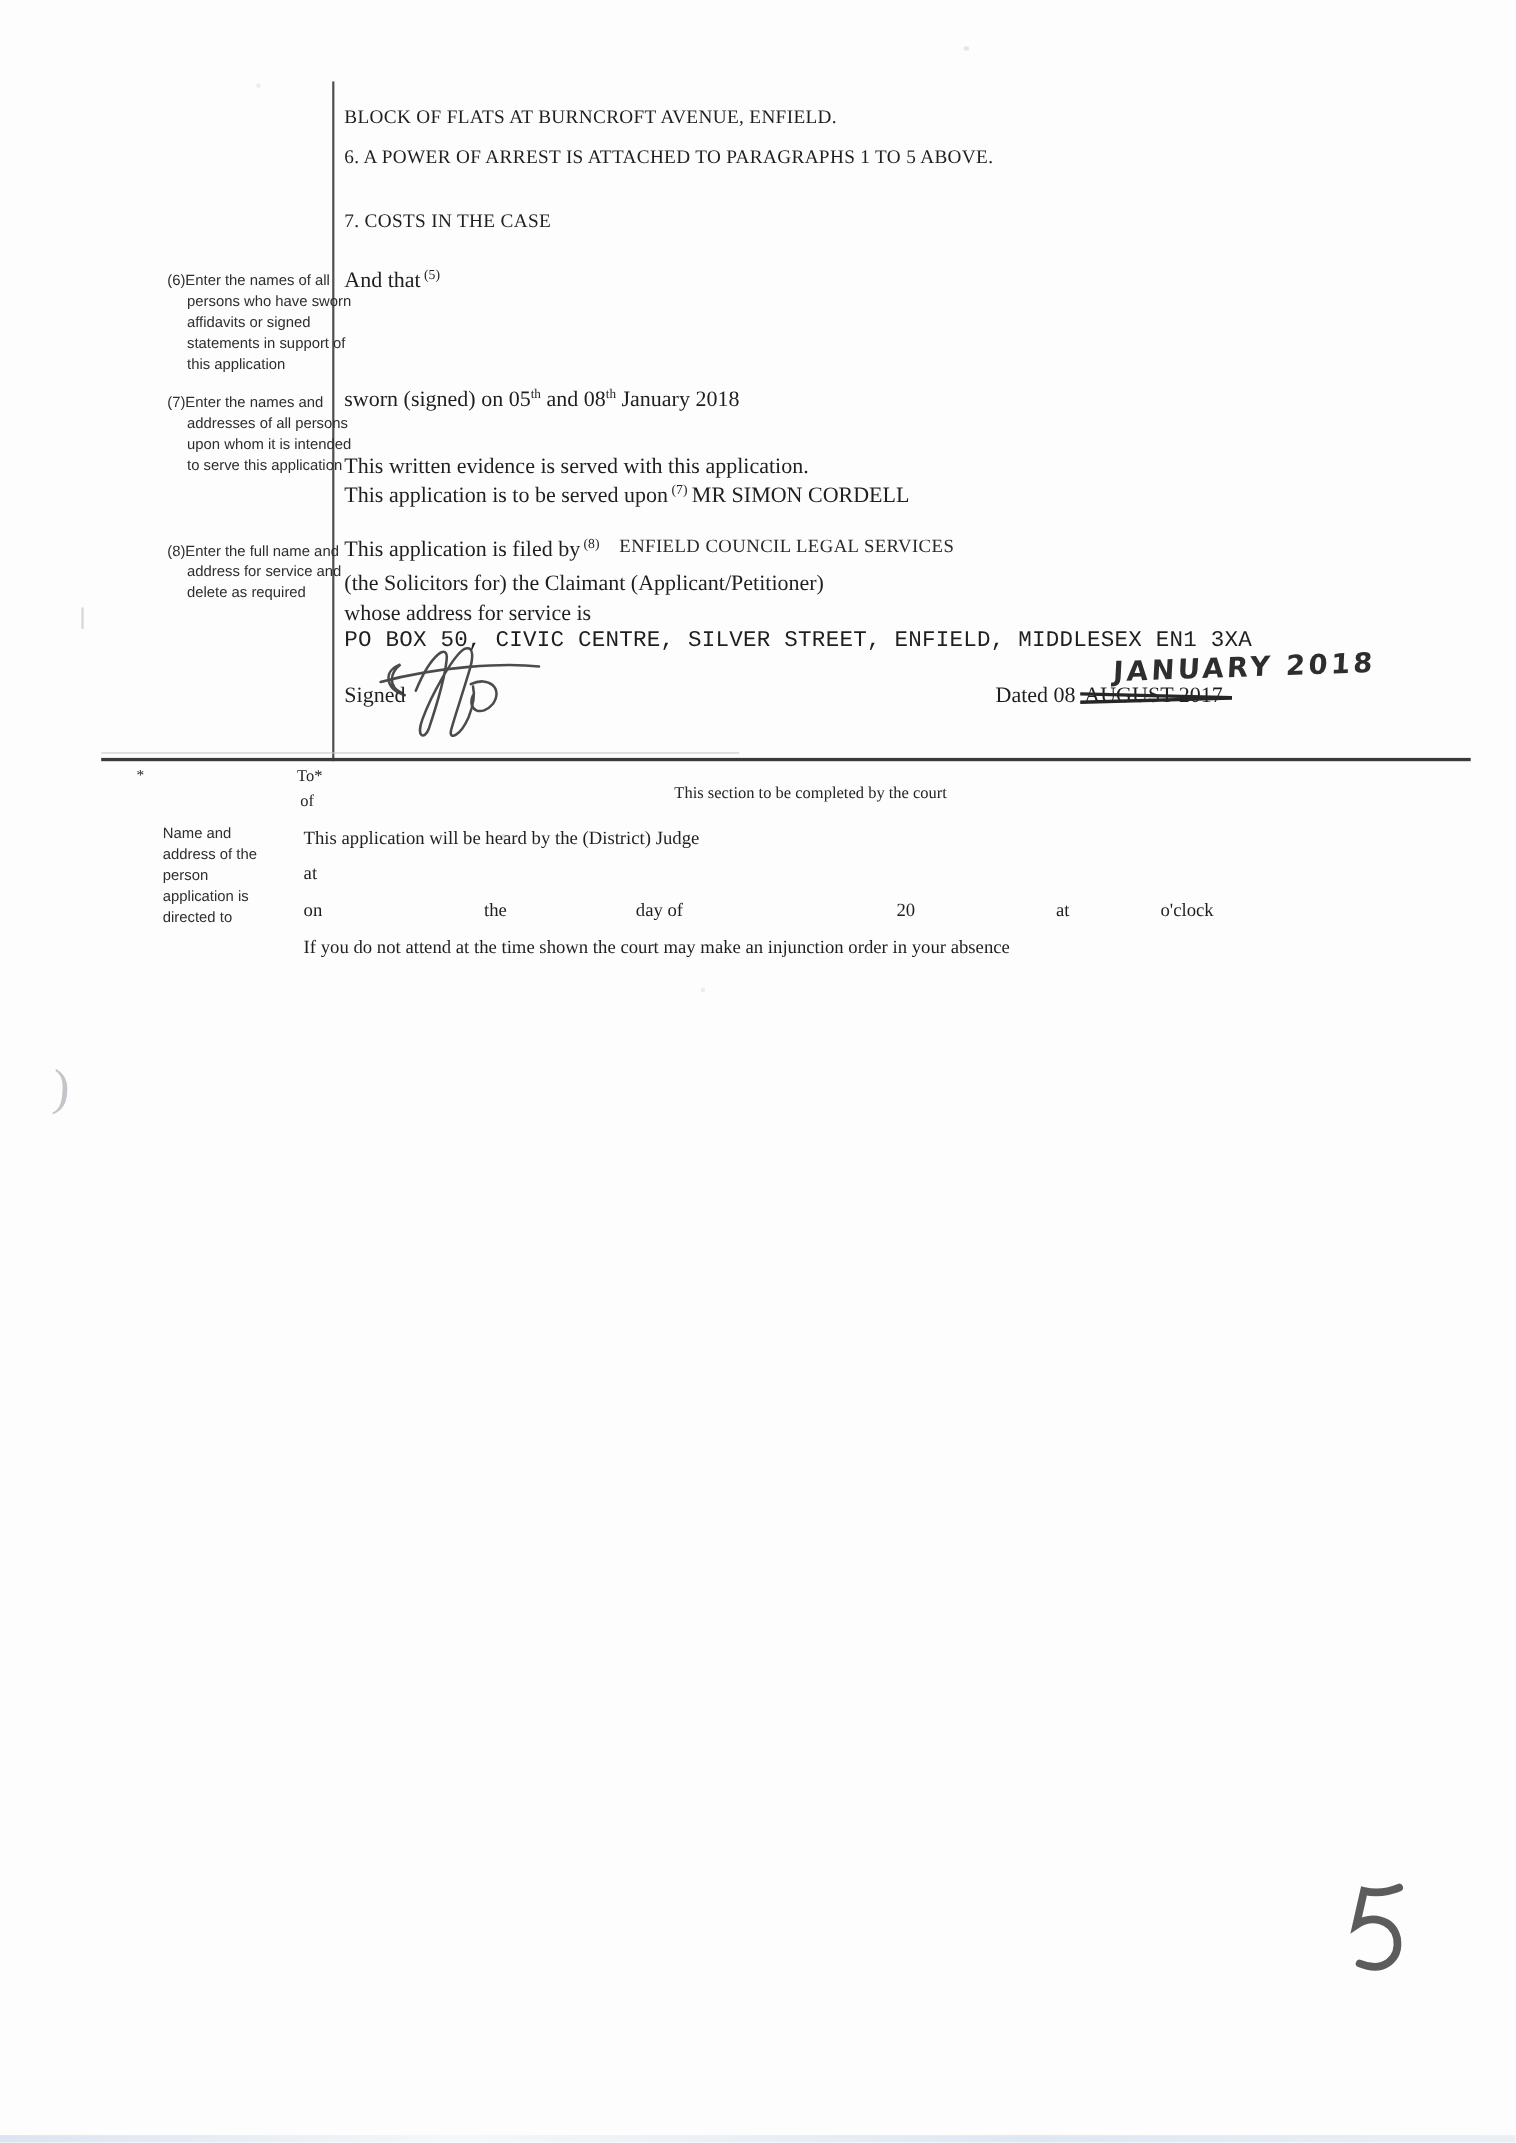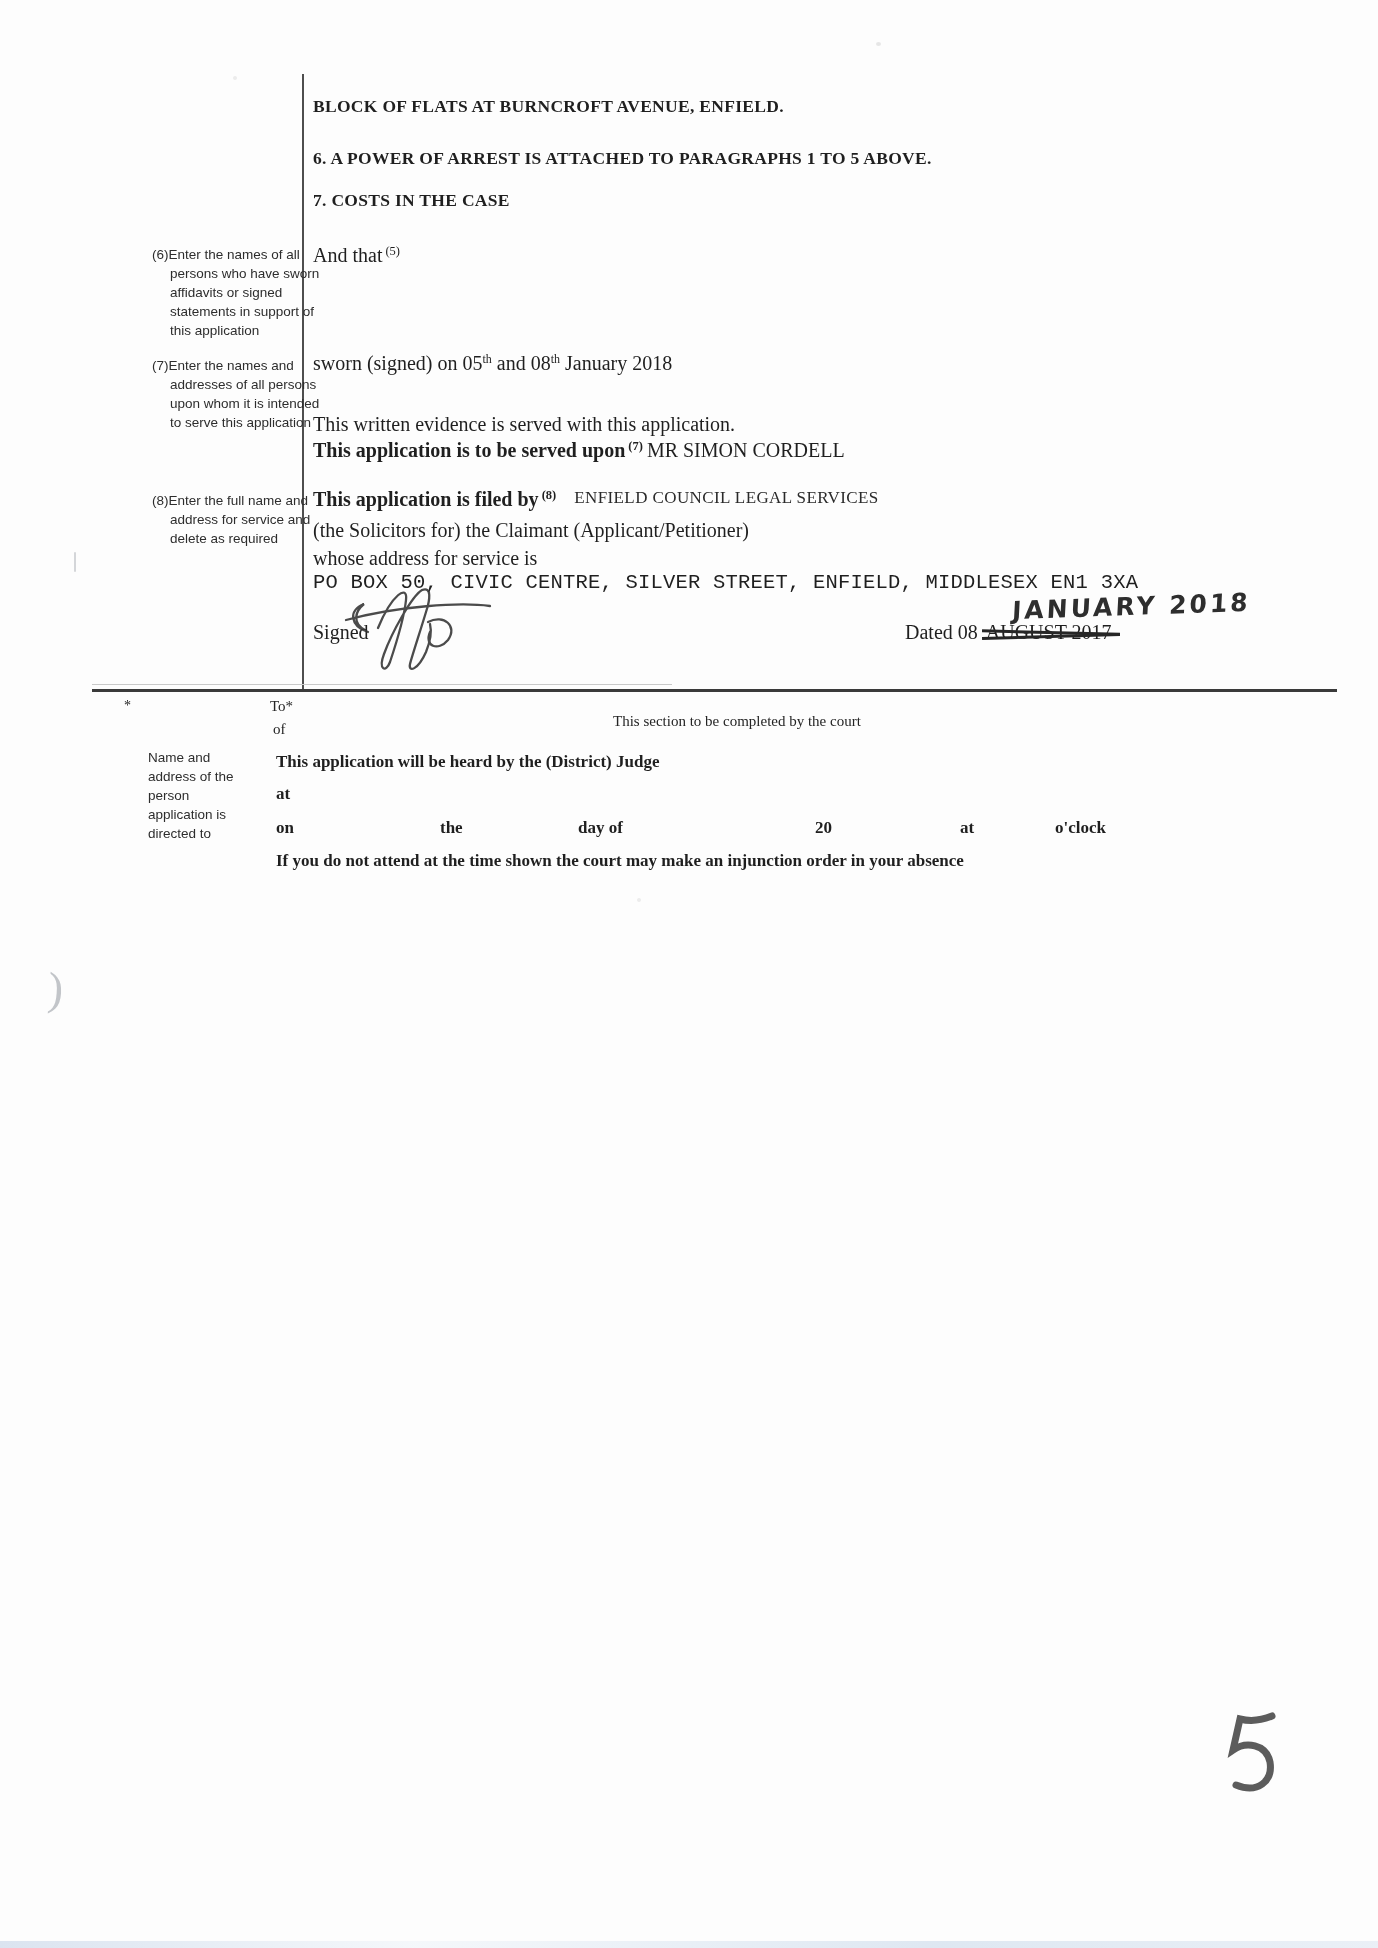--- a/index.html
+++ b/index.html
@@ -1,19 +1,19 @@
 <!DOCTYPE html>
 <html><head>
 <meta charset="utf-8">
 <style>
   html,body{margin:0;padding:0;background:#ffffff;}
   .page{position:relative;width:1378px;height:1948px;background:#fdfdfd;overflow:hidden;
         font-family:"Liberation Serif","DejaVu Serif",serif;color:#1f1f1f;}
   .t{position:absolute;white-space:nowrap;font-size:20px;line-height:1.2;}
-  .b{font-weight:bold;}
+  .b{font-weight:normal;}
   .cap{font-size:17.5px;letter-spacing:.3px;}
   .ref{font-size:12.5px;vertical-align:7px;margin:0 4px 0 3px;}
   .th{font-size:12px;vertical-align:7px;}
   .addr{font-size:20.5px;letter-spacing:.2px;font-family:Liberation Mono, monospace;}
   .filed-value{font-size:17px;vertical-align:3px;margin-left:14px;letter-spacing:.4px;color:#2a2a2a;}
   .mn{position:absolute;left:152px;width:178px;font-family:"Liberation Sans","DejaVu Sans",sans-serif;
       font-size:13.5px;line-height:19px;color:#2d2d2d;white-space:pre-line;
       padding-left:18px;text-indent:-18px;}
   .cmn{position:absolute;font-family:"Liberation Sans","DejaVu Sans",sans-serif;
       font-size:13.5px;line-height:19px;color:#2d2d2d;white-space:pre-line;}
@@ -57,21 +57,21 @@
 this application</div>
   <div class="mn" style="top:356px">(7)Enter the names and
 addresses of all persons
 upon whom it is intended
 to serve this application</div>
   <div class="mn" style="top:491px">(8)Enter the full name and
 address for service and
 delete as required</div>
 
   <div class="t b cap" style="left:313px;top:96px">BLOCK OF FLATS AT BURNCROFT AVENUE, ENFIELD.</div>
-  <div class="t b cap" style="left:313px;top:148px">6. A POWER OF ARREST IS ATTACHED TO PARAGRAPHS 1 TO 5 ABOVE.</div>
+  <div class="t b cap" style="left:313px;top:132px">6. A POWER OF ARREST IS ATTACHED TO PARAGRAPHS 1 TO 5 ABOVE.</div>
   <div class="t b cap" style="left:313px;top:190px">7. COSTS IN THE CASE</div>
 
   <div class="t" style="left:313px;top:243px"><span>And that</span><span class="ref">(5)</span></div>
 
   <div class="t" style="left:313px;top:351px"><span>sworn (signed) on 05</span><span class="th">th</span><span> and 08</span><span class="th">th</span><span> January 2018</span></div>
 
   <div class="t" style="left:313px;top:412px">This written evidence is served with this application.</div>
   <div class="t" style="left:313px;top:438px"><span class="b">This application is to be served upon</span><span class="ref b">(7)</span><span>MR SIMON CORDELL</span></div>
 
   <div class="t" style="left:313px;top:487px"><span class="b">This application is filed by</span><span class="ref b">(8)</span><span class="filed-value">ENFIELD COUNCIL LEGAL SERVICES</span></div>

